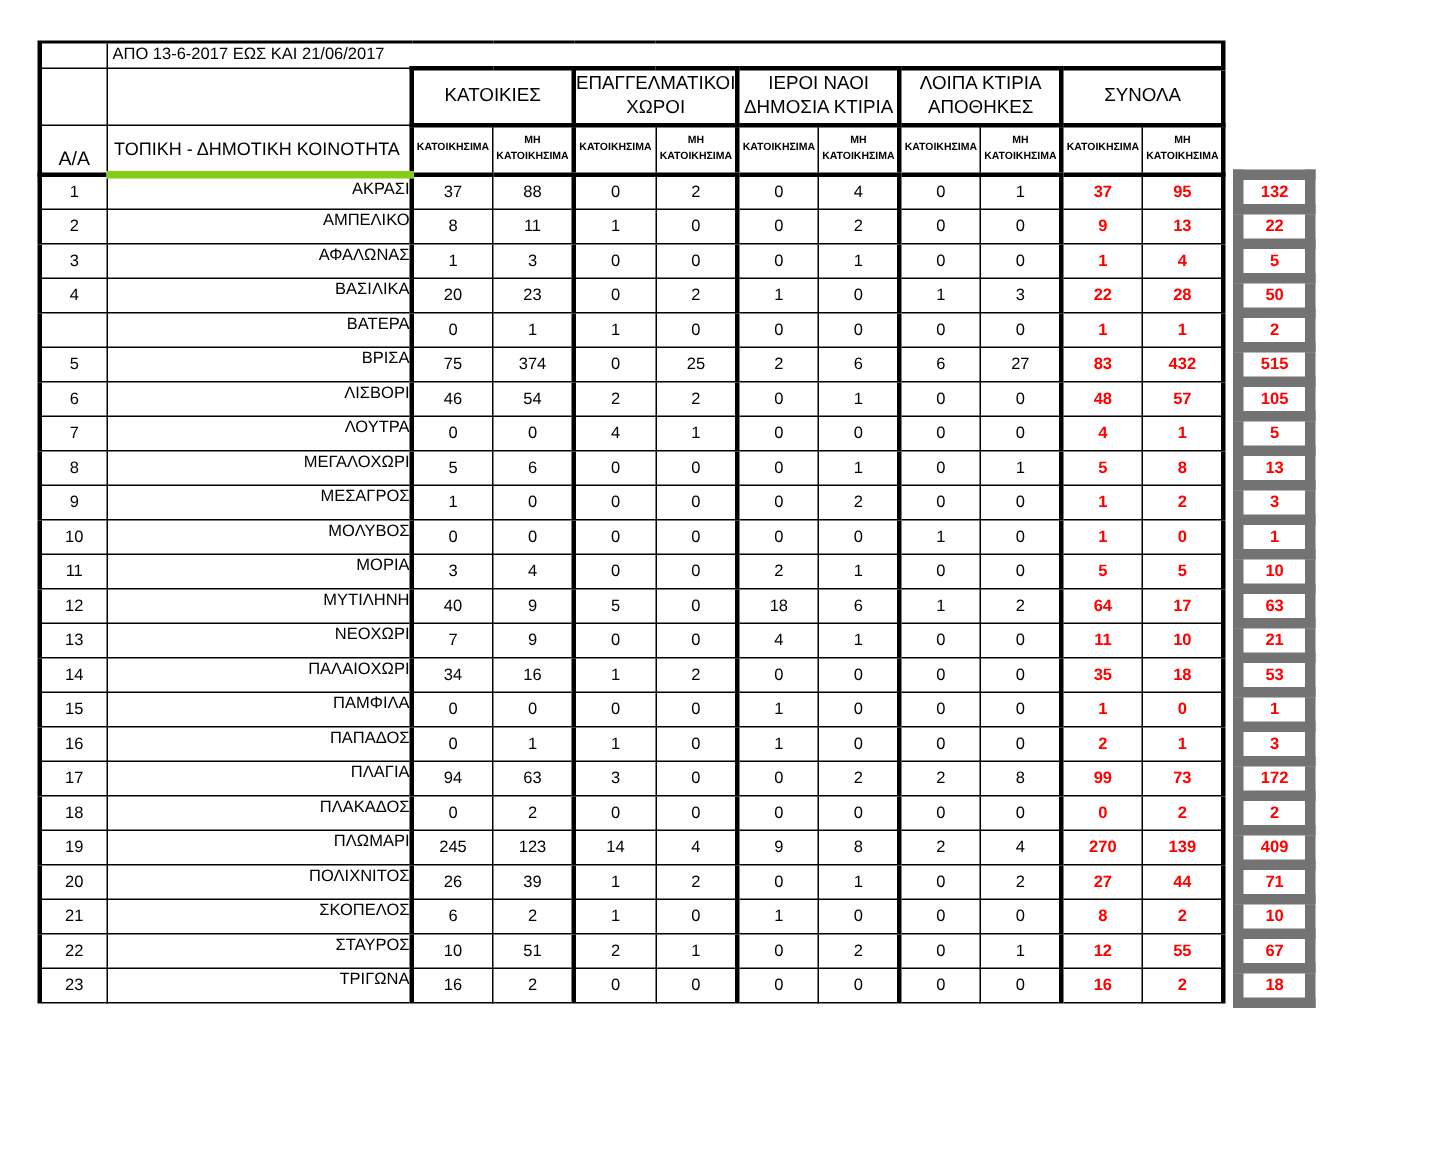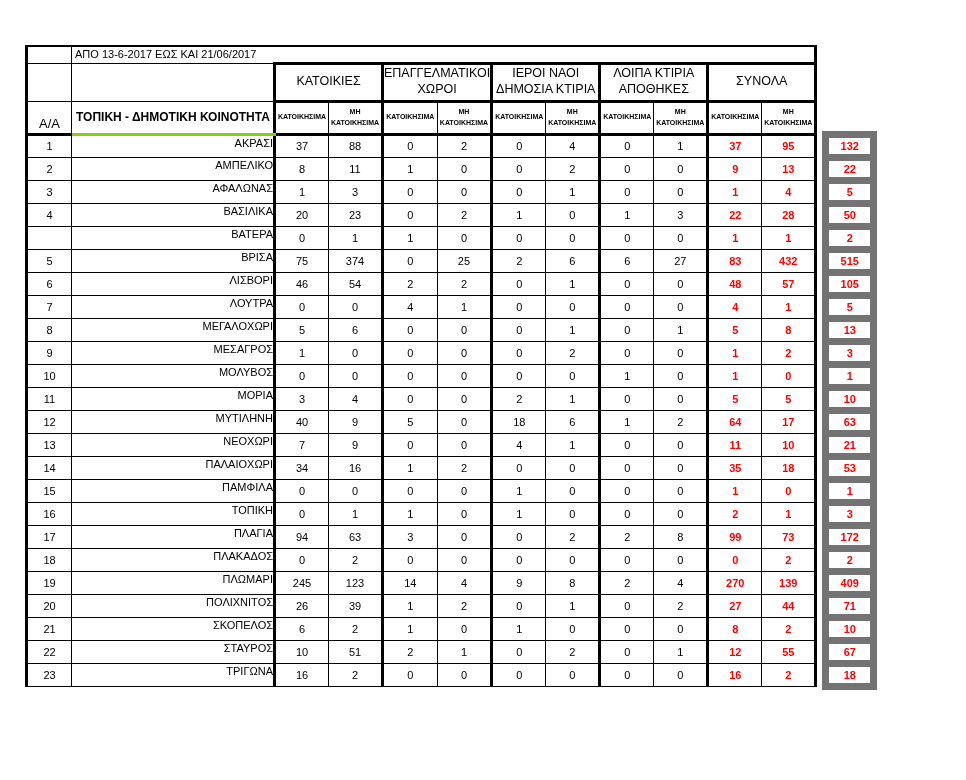--- a/index.html
+++ b/index.html
@@ -1,21 +1,21 @@
 <!DOCTYPE html>
 <html><head>
 <meta charset="utf-8">
 <style>
   html,body{margin:0;padding:0;background:#fff;}
   .page{
     position:relative;width:966px;height:780px;background:#ffffff;overflow:hidden;
     font-family:"Liberation Sans", sans-serif;color:#000;
   }
   table.sheet{
-    position:absolute;left:25px;top:45px;
+    position:absolute;left:25px;top:27px;
     border-collapse:collapse;table-layout:fixed;
   }
   td{
     border:1px solid #000;padding:0;vertical-align:middle;
     overflow:hidden;white-space:nowrap;font-size:11px;
   }
   
   table.sheet tr > td:first-child:not(.void){border-left-width:3px;}
   
   tr.r-date{height:17px;} tr.r-group{height:38px;} tr.r-sub{height:33px;}
@@ -79,21 +79,21 @@
         <td class="group" colspan="2">ΚΑΤΟΙΚΙΕΣ</td>
         <td class="group" colspan="2">ΕΠΑΓΓΕΛΜΑΤΙΚΟΙ ΧΩΡΟΙ</td>
         <td class="group" colspan="2">ΙΕΡΟΙ ΝΑΟΙ ΔΗΜΟΣΙΑ ΚΤΙΡΙΑ</td>
         <td class="group" colspan="2">ΛΟΙΠΑ ΚΤΙΡΙΑ ΑΠΟΘΗΚΕΣ</td>
         <td class="group" colspan="2">ΣΥΝΟΛΑ</td>
         <td class="void"></td>
         <td class="void"></td>
       </tr>
       <tr class="r-sub">
         <td class="aa-hdr sub-row" style="border-bottom:3px solid #000;">Α/Α</td>
-        <td class="community-hdr" style="border-bottom:3px solid #84cc16;font-weight:bold;">ΤΟΠΙΚΗ - ΔΗΜΟΤΙΚΗ ΚΟΙΝΟΤΗΤΑ</td>
+        <td class="community-hdr" style="border-bottom:5px solid #84cc16;">ΤΟΠΙΚΗ - ΔΗΜΟΤΙΚΗ ΚΟΙΝΟΤΗΤΑ</td>
         <td class="sub gs">ΚΑΤΟΙΚΗΣΙΜΑ</td>
         <td class="sub">ΜΗ ΚΑΤΟΙΚΗΣΙΜΑ</td>
         <td class="sub gs">ΚΑΤΟΙΚΗΣΙΜΑ</td>
         <td class="sub">ΜΗ ΚΑΤΟΙΚΗΣΙΜΑ</td>
         <td class="sub gs">ΚΑΤΟΙΚΗΣΙΜΑ</td>
         <td class="sub">ΜΗ ΚΑΤΟΙΚΗΣΙΜΑ</td>
         <td class="sub gs">ΚΑΤΟΙΚΗΣΙΜΑ</td>
         <td class="sub">ΜΗ ΚΑΤΟΙΚΗΣΙΜΑ</td>
         <td class="sub gs">ΚΑΤΟΙΚΗΣΙΜΑ</td>
         <td class="sub ge">ΜΗ ΚΑΤΟΙΚΗΣΙΜΑ</td>
@@ -353,21 +353,21 @@
     <td class="num">0</td>
     <td class="num gs">0</td>
     <td class="num">0</td>
     <td class="num red gs">1</td>
     <td class="num red ge">0</td>
     <td class="void"></td>
     <td class="grand red">1</td>
   </tr>
         <tr>
     <td class="aa">16</td>
-    <td class="name">ΤΟΠΙΚΗ</td>
+    <td class="name">ΠΑΠΑΔΟΣ</td>
     <td class="num gs">0</td>
     <td class="num">1</td>
     <td class="num gs">1</td>
     <td class="num">0</td>
     <td class="num gs">1</td>
     <td class="num">0</td>
     <td class="num gs">0</td>
     <td class="num">0</td>
     <td class="num red gs">2</td>
     <td class="num red ge">1</td>

